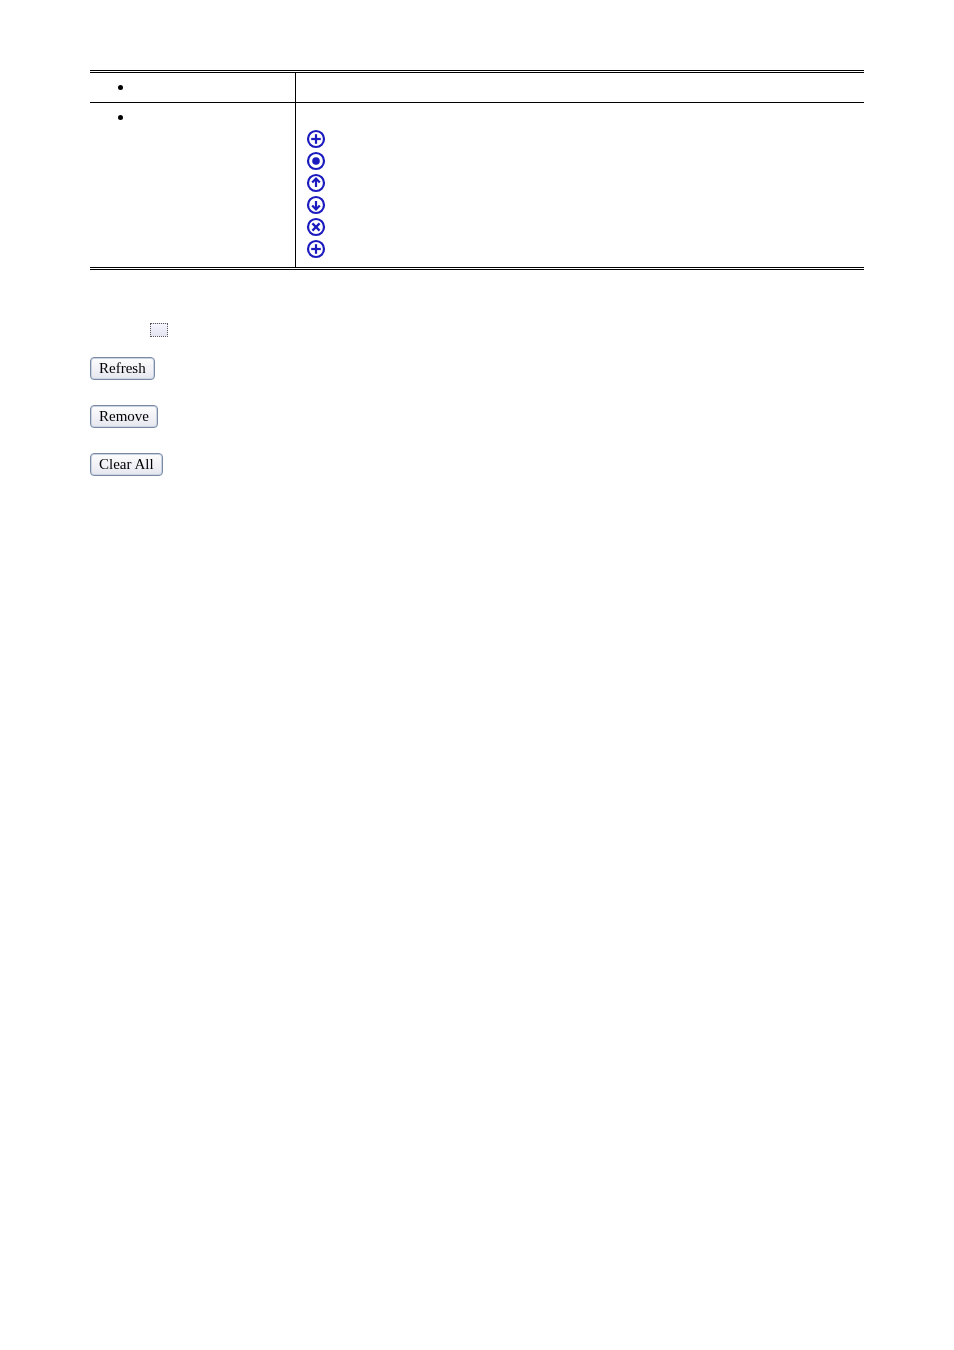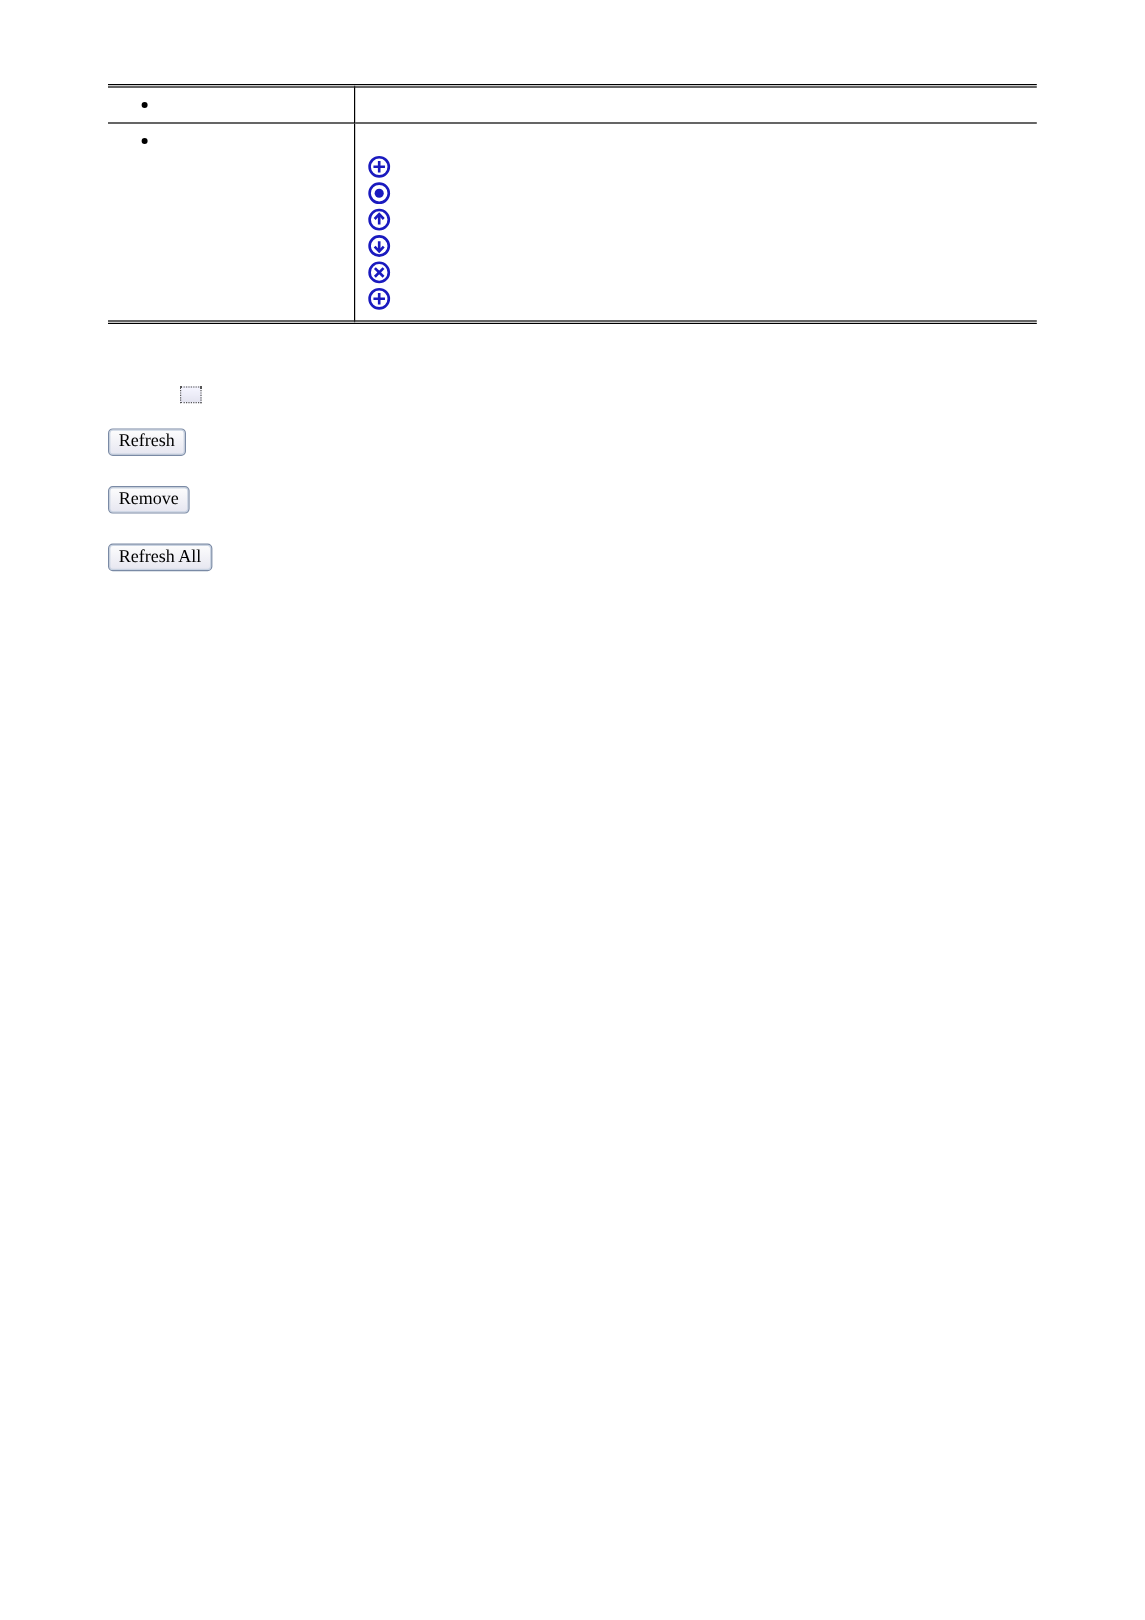--- a/index.html
+++ b/index.html
@@ -155,17 +155,17 @@
     <div class="checkbox-row">
       <span class="chk"></span>
     </div>
     <div class="btn-row">
       <button class="btn">Refresh</button>
     </div>
     <div class="btn-row">
       <button class="btn">Remove</button>
     </div>
     <div class="btn-row">
-      <button class="btn">Refresh All</button>
+      <button class="btn">Clear All</button>
     </div>
   </div>
 
 </div>
 
 </body></html>

